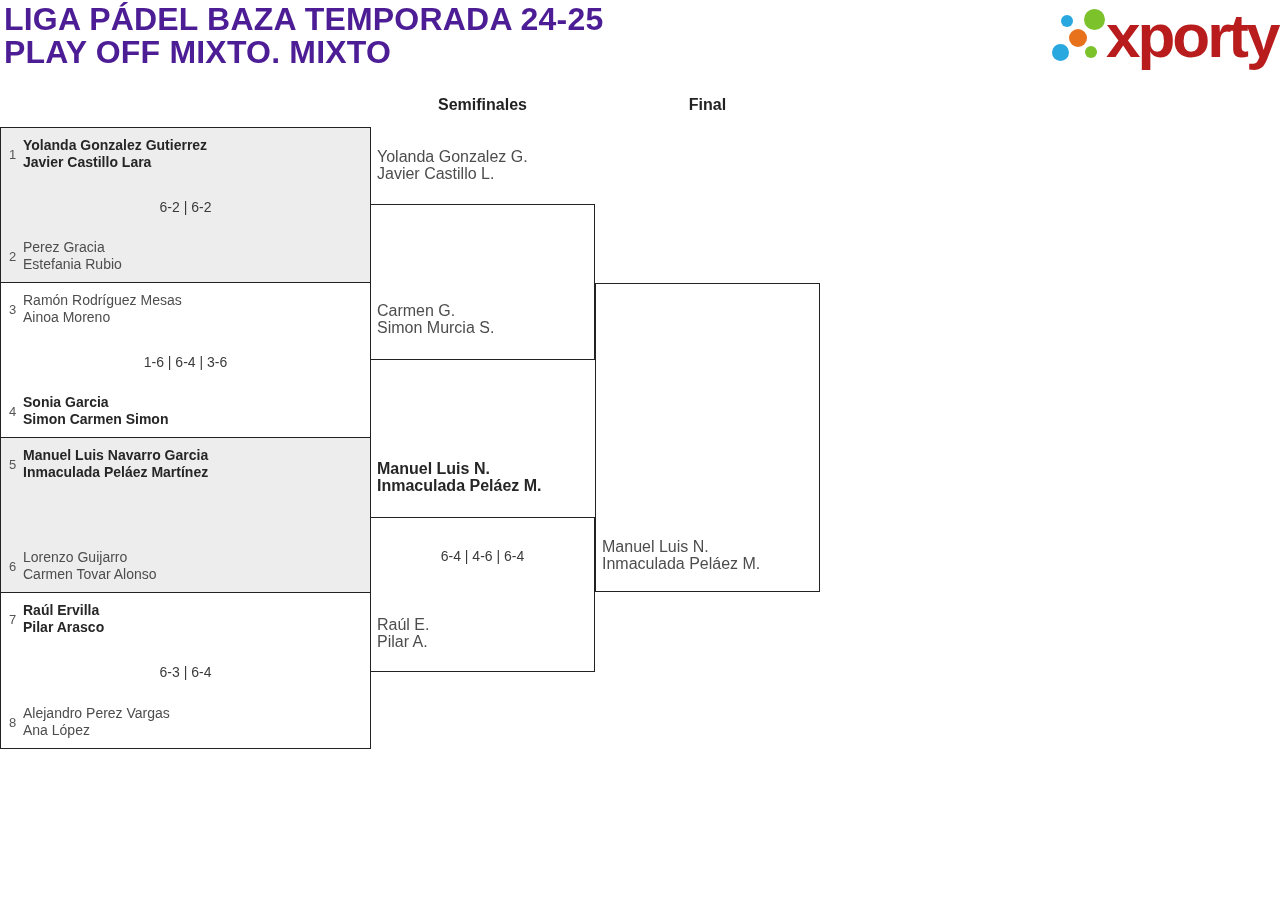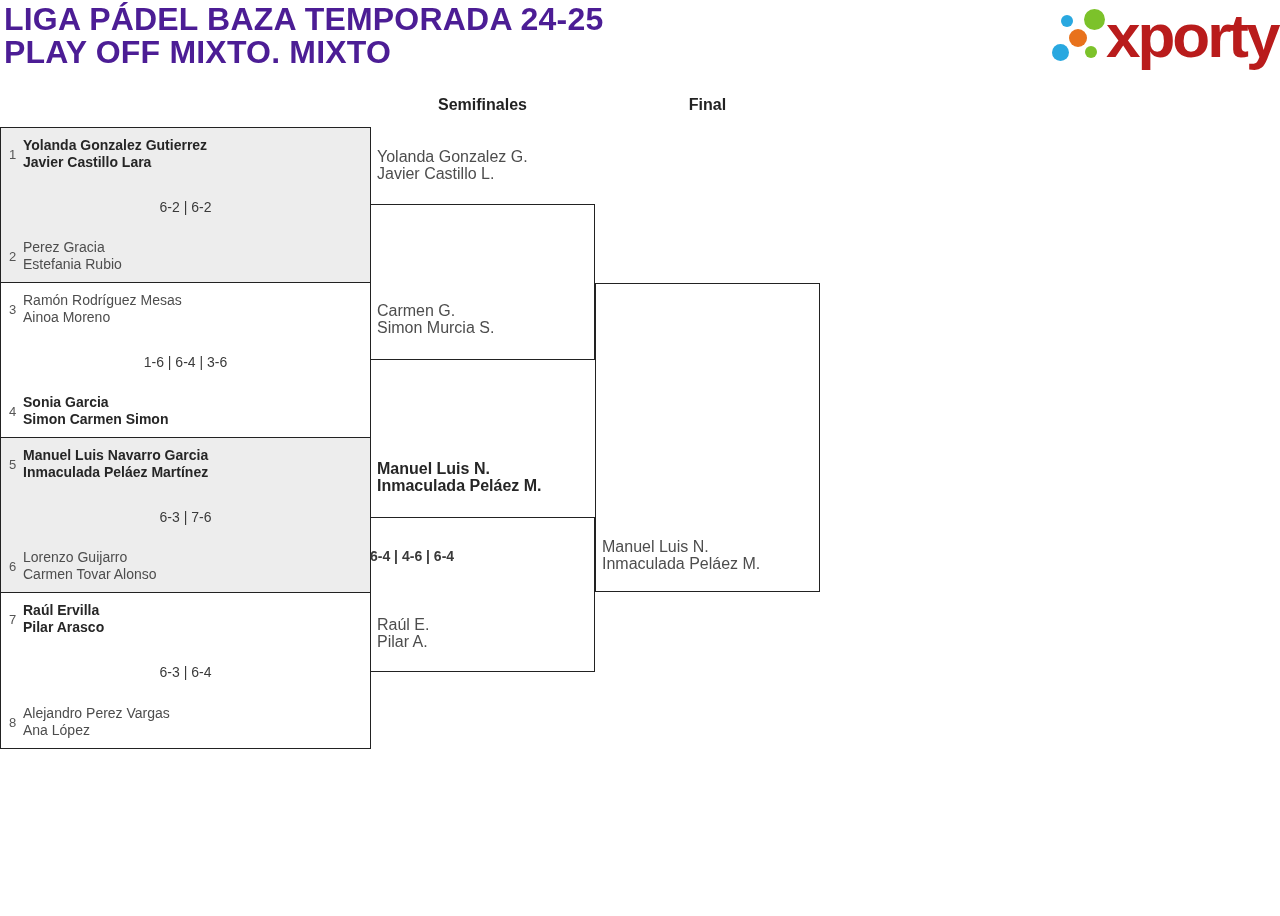--- a/index.html
+++ b/index.html
@@ -117,23 +117,23 @@
   .bracket-label.winner { font-weight:700; color:#262626; }
   .lbl-sf1-top    { left:377px; top:148px; }
   .lbl-sf1-bottom { left:377px; top:302px; }
   .lbl-sf2-top    { left:377px; top:460px; }
   .lbl-sf2-bottom { left:377px; top:616px; }
   .lbl-final      { left:602px; top:538px; }
 
   .sf-score {
     position:absolute;
     left:370px; width:225px; top:548px;
+    text-align:center;
     font-size:14px;
     color:#3a3a3a;
-    font-weight:bold;
   }
 </style>
 </head>
 <body>
 
 <div class="stage">
 
   <div class="page-title">
     <div>LIGA PÁDEL BAZA TEMPORADA 24-25</div>
     <div>PLAY OFF MIXTO. MIXTO</div>
@@ -190,21 +190,20 @@
     </div>
 
     <div class="qf alt">
       <div class="slot top">
         <span class="seed">5</span>
         <span class="names winner">
           <div>Manuel Luis Navarro Garcia</div>
           <div>Inmaculada Peláez Martínez</div>
         </span>
       </div>
-      <div class="qf-score">6-3 | 7-6</div>
       <div class="slot bottom">
         <span class="seed">6</span>
         <span class="names">
           <div>Lorenzo Guijarro</div>
           <div>Carmen Tovar Alonso</div>
         </span>
       </div>
     </div>
 
     <div class="qf">

